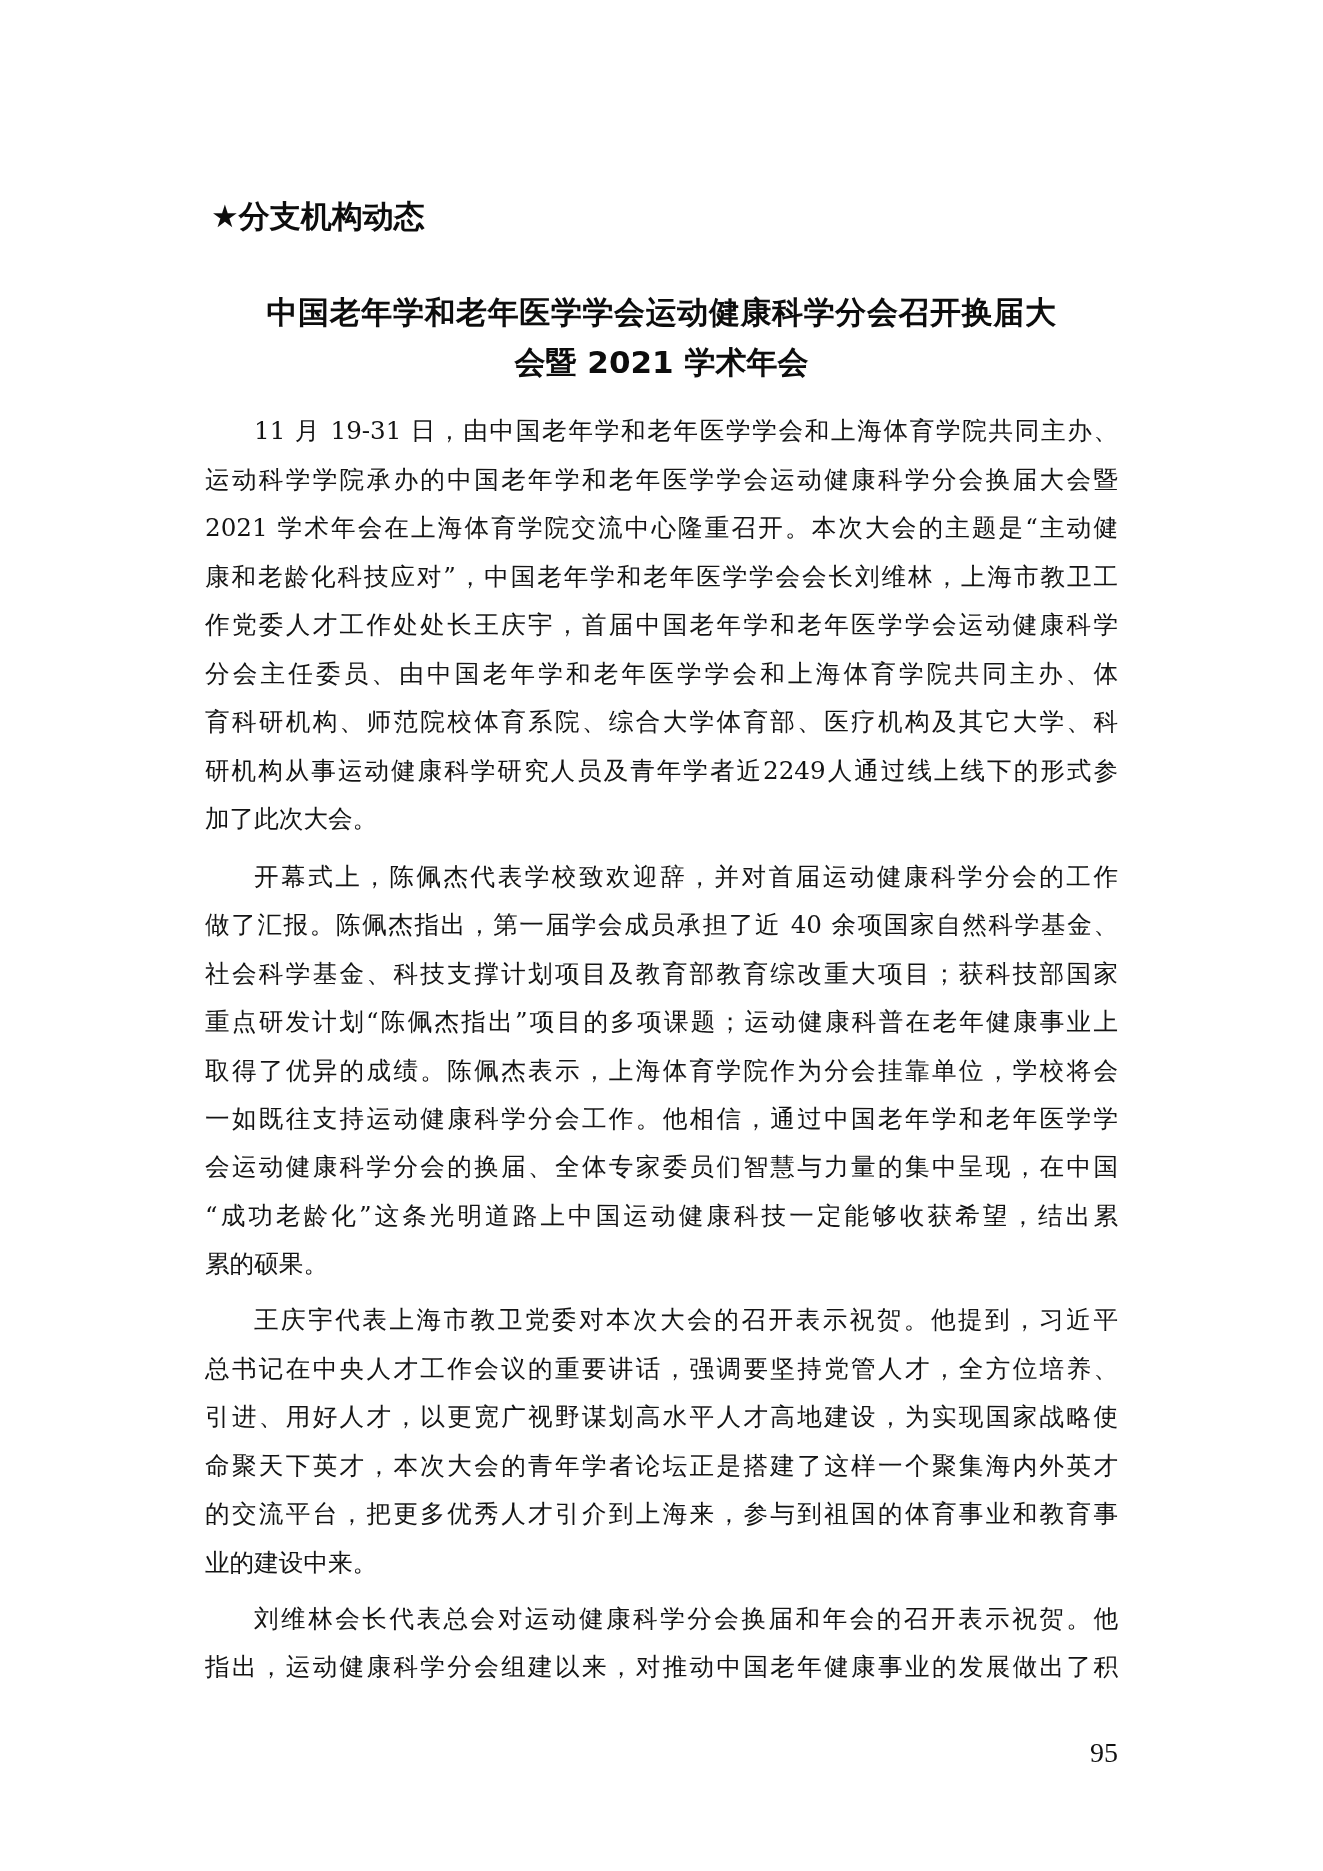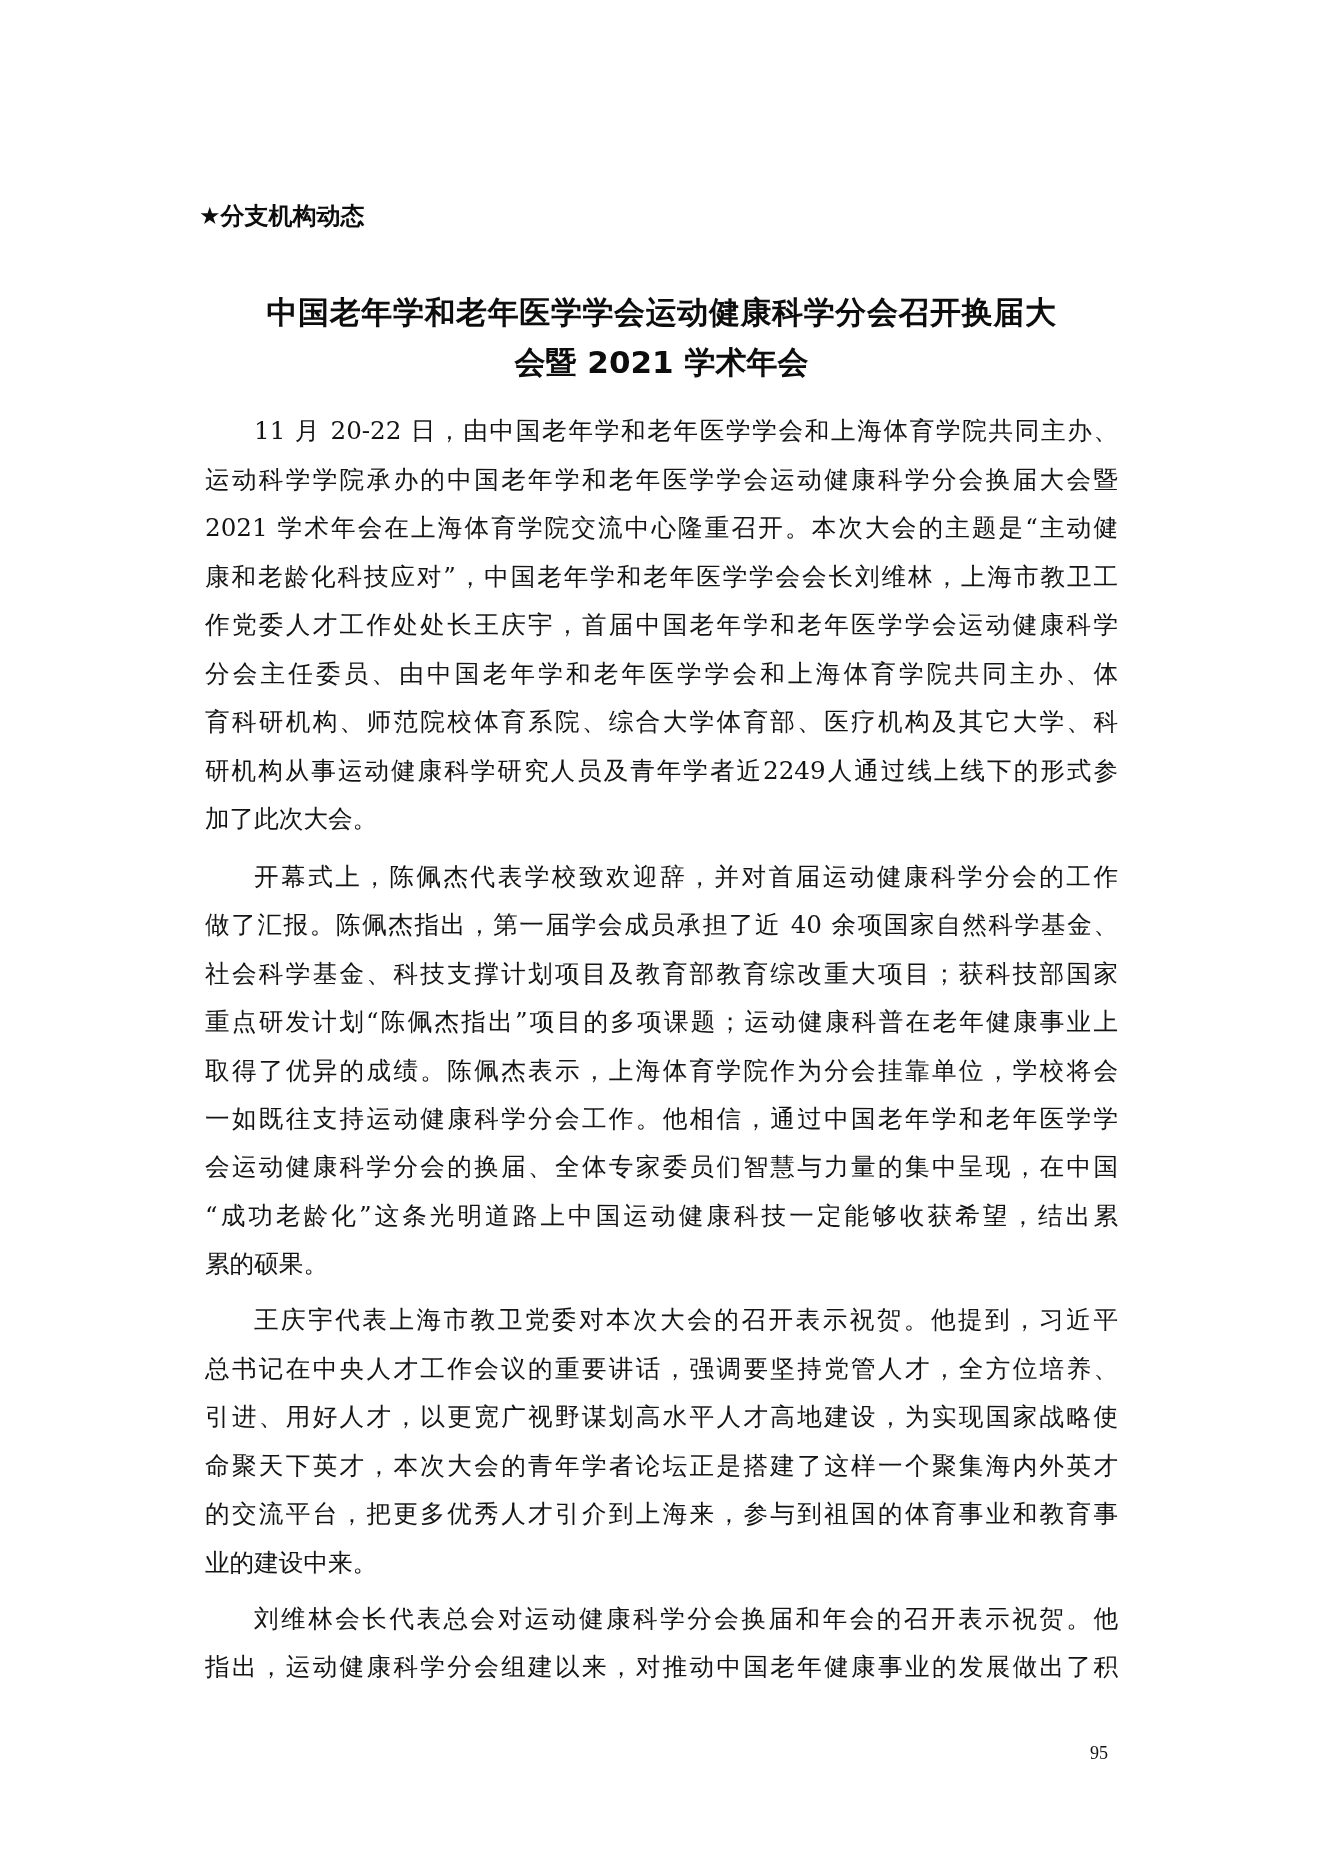--- a/index.html
+++ b/index.html
@@ -10,25 +10,25 @@
     body {
       width: 1323px;
       height: 1871px;
       position: relative;
       overflow: hidden;
       color: #111111;
       font-family: "DejaVu Serif", "Liberation Serif", serif;
     }
     .section-heading {
       position: absolute;
-      left: 199px;
+      left: 211px;
       top: 196px;
       font-family: "DejaVu Sans", "Liberation Sans", sans-serif;
       font-weight: bold;
-      font-size: 24px;
+      font-size: 31px;
       line-height: 40px;
       letter-spacing: 0px;
       color: #0d0d0d;
       white-space: nowrap;
     }
     .title {
       position: absolute;
       left: 180px;
       width: 963px;
       text-align: center;
@@ -53,37 +53,37 @@
       text-align: justify;
       text-align-last: justify;
     }
     .line.indent { left: 254px; width: 864px; }
     .line.last { text-align-last: left; }
     .page-number {
       position: absolute;
       left: 1090px;
       top: 1738px;
       font-family: "Liberation Serif", "DejaVu Serif", serif;
-      font-size: 18px;
+      font-size: 28px;
       line-height: 30px;
       color: #111111;
     }
   </style>
 </head>
 <body>
 
 <div class="section-heading">
   <span>★</span><span>分支机构动态</span>
 </div>
 
 <div class="title l1">中国老年学和老年医学学会运动健康科学分会召开换届大</div>
 <div class="title l2">会暨 2021 学术年会</div>
 
 <div>
-  <div class="line indent" style="top:414px">11 月 20-22 日，由中国老年学和老年医学学会和上海体育学院共同主办、</div>
+  <div class="line indent" style="top:414px">11 月 19-31 日，由中国老年学和老年医学学会和上海体育学院共同主办、</div>
   <div class="line" style="top:463px">运动科学学院承办的中国老年学和老年医学学会运动健康科学分会换届大会暨</div>
   <div class="line" style="top:511px">2021 学术年会在上海体育学院交流中心隆重召开。本次大会的主题是“主动健</div>
   <div class="line" style="top:560px">康和老龄化科技应对”，中国老年学和老年医学学会会长刘维林，上海市教卫工</div>
   <div class="line" style="top:608px">作党委人才工作处处长王庆宇，首届中国老年学和老年医学学会运动健康科学</div>
   <div class="line" style="top:657px">分会主任委员、由中国老年学和老年医学学会和上海体育学院共同主办、体</div>
   <div class="line" style="top:705px">育科研机构、师范院校体育系院、综合大学体育部、医疗机构及其它大学、科</div>
   <div class="line" style="top:754px">研机构从事运动健康科学研究人员及青年学者近2249人通过线上线下的形式参</div>
   <div class="line last" style="top:802px">加了此次大会。</div>
 </div>
 

